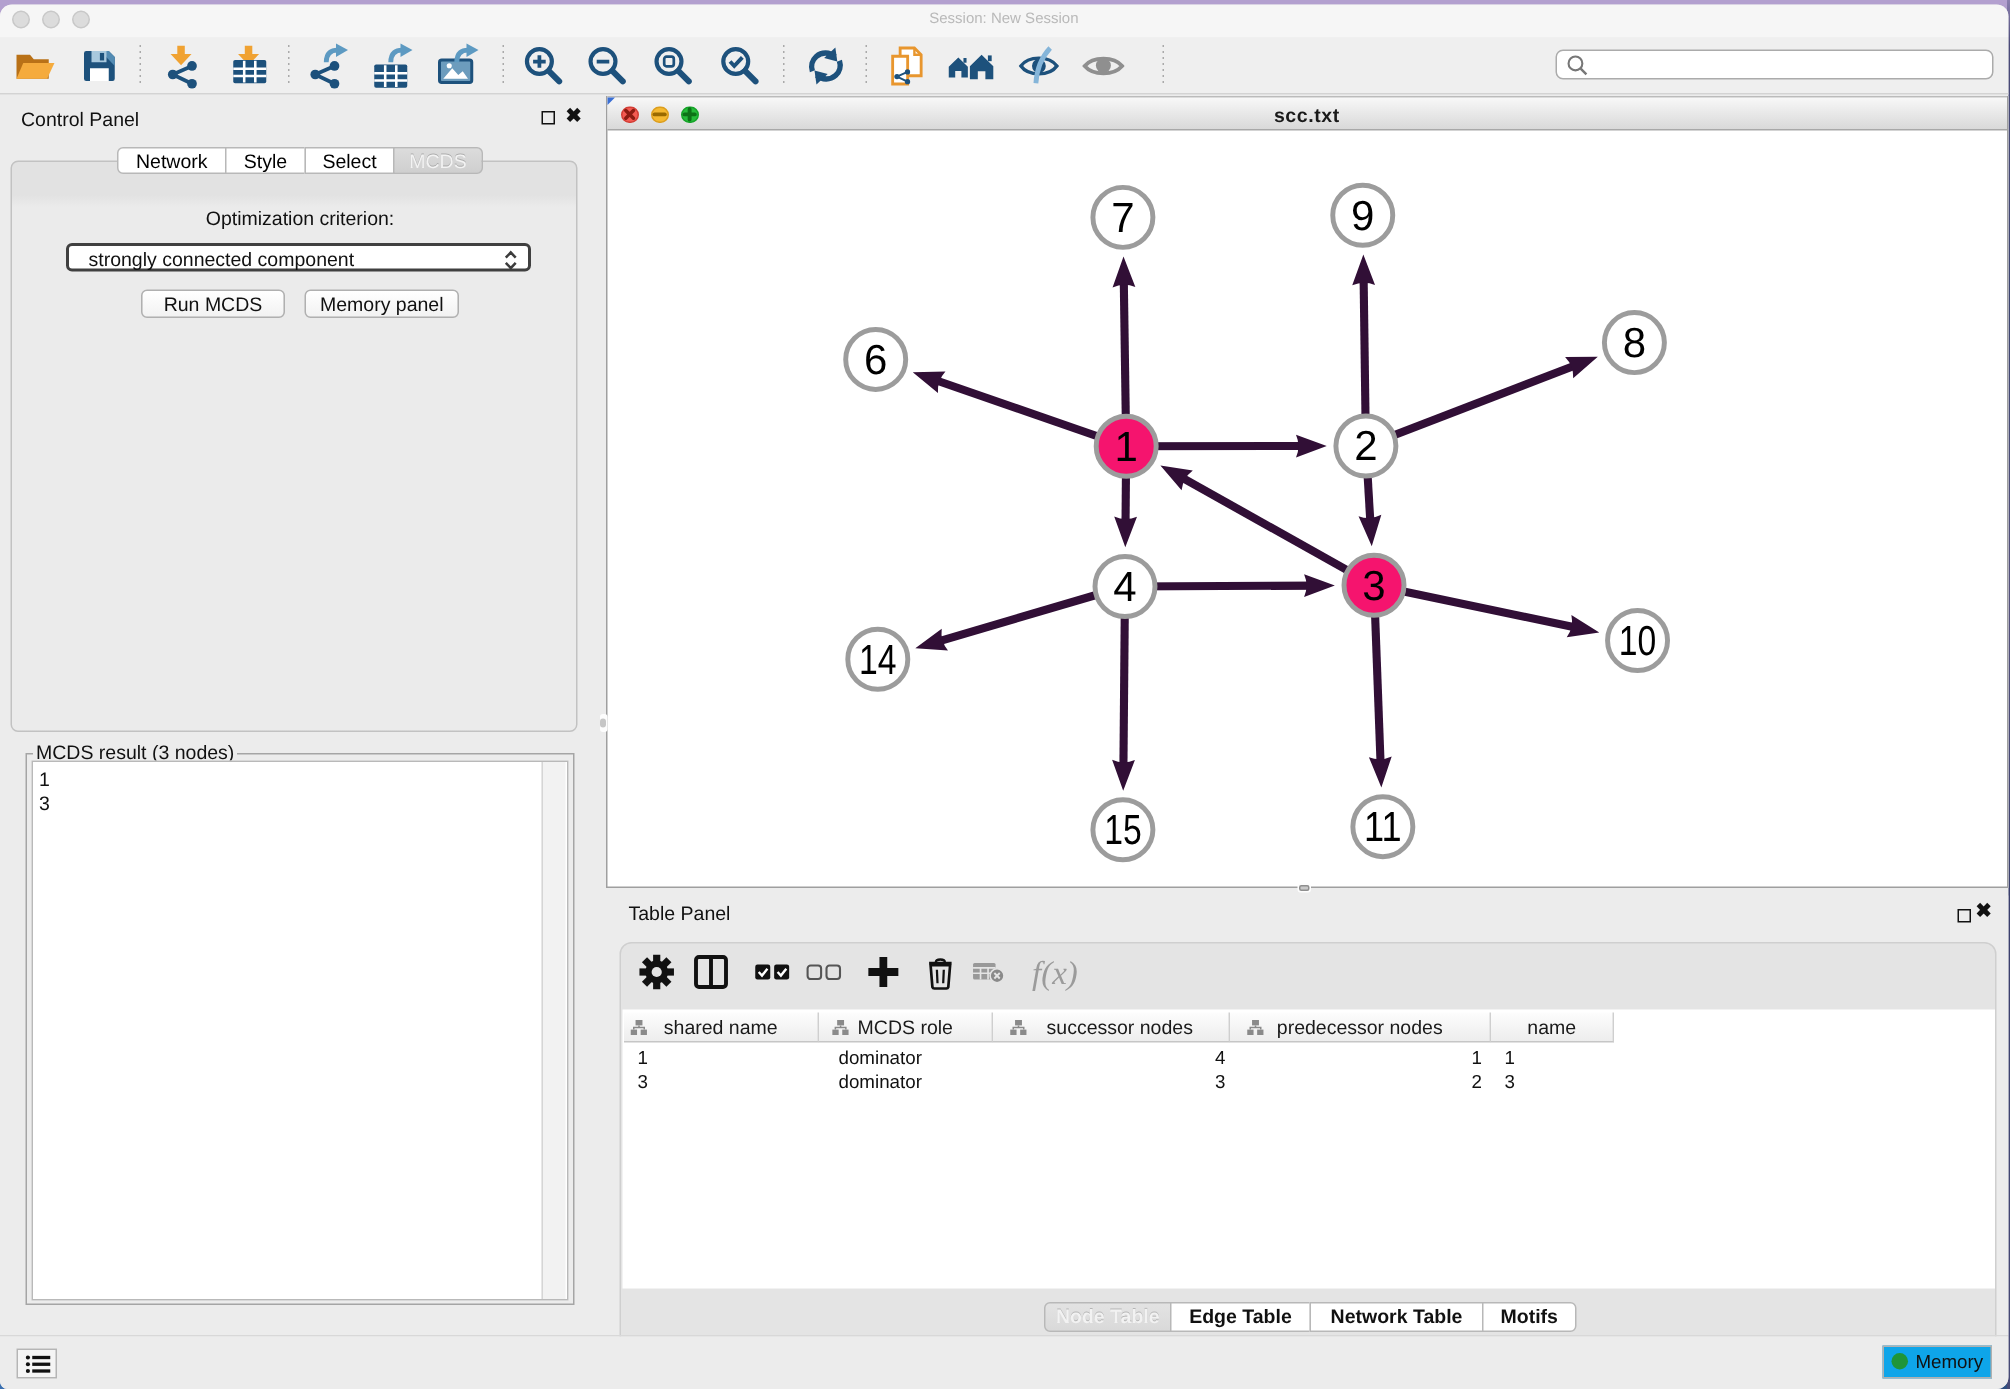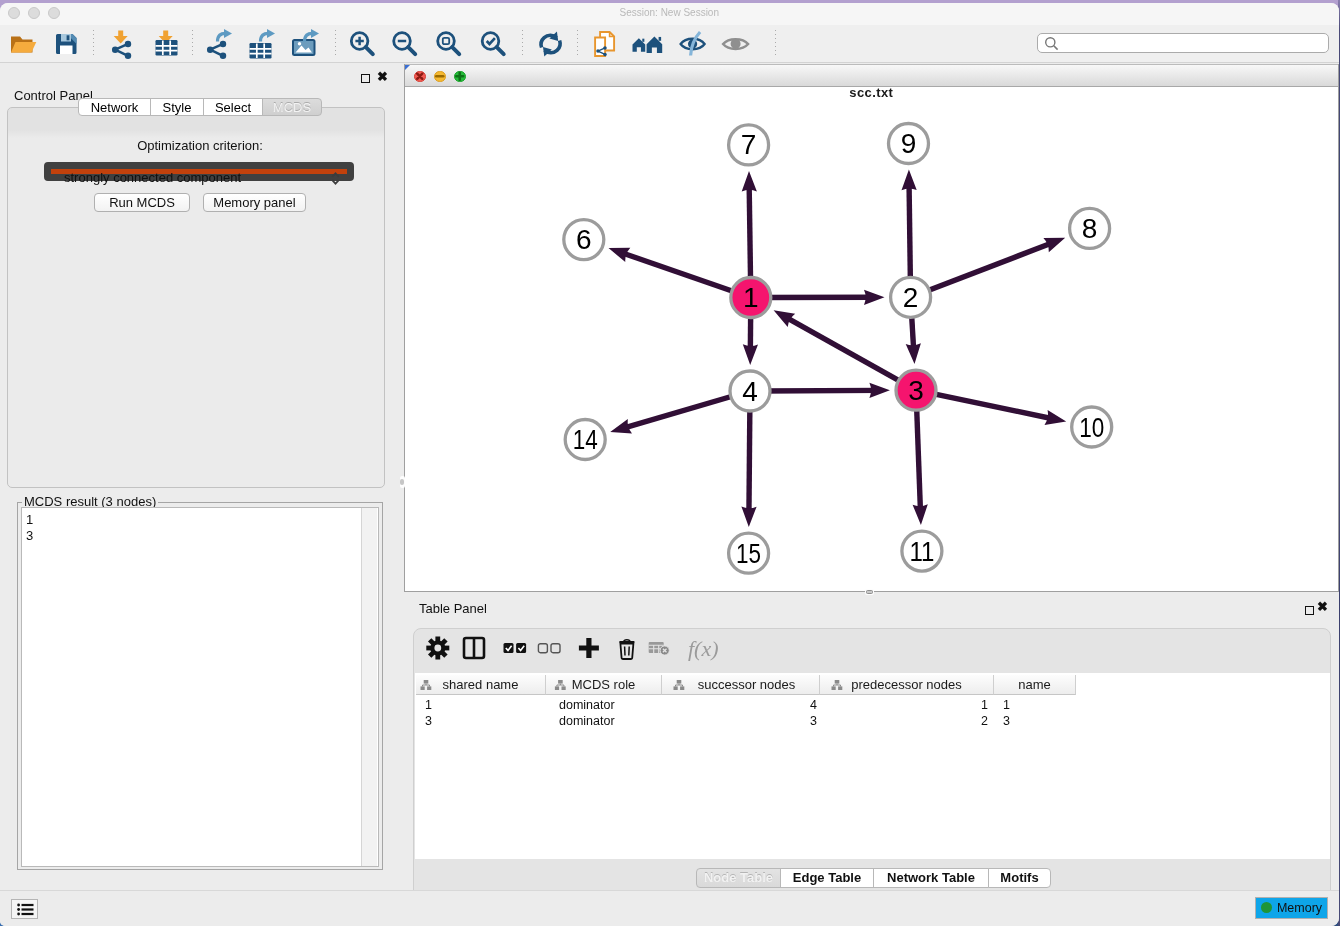--- a/index.html
+++ b/index.html
@@ -15,47 +15,47 @@
   background:#dcdcdc; border:1px solid #c8c8c8; }
 #title { width:100%; text-align:center; top:4px; font-size:10px; color:#b9b9b9; }
 #toolbar { left:0; top:22px; width:100%; height:38px; background:#efefef;
   border-bottom:1px solid #d3d3d3; }
 .tsep { position:absolute; top:5px; width:1px; height:28px;
   background-image:linear-gradient(#aaa 33%, rgba(255,255,255,0) 0%);
   background-size:1px 4px; }
 #search { left:1037px; top:8px; width:292px; height:20px; background:#fff;
   border:1px solid #ababab; border-radius:5px; }
 #cpanel { left:0; top:61px; width:392px; height:829px; background:#ececec; }
-#cp-title { left:14px; top:24px; font-size:13px; color:#111; }
+#cp-title { left:14px; top:8px; font-size:13px; color:#111; }
 .hdr-float { position:absolute; width:9px; height:9px; border:1.6px solid #111; }
 .hdr-x { position:absolute; font-size:13px; font-weight:bold; color:#111; }
 #cp-tabpane { left:7px; top:43px; width:378px; height:381px; background:linear-gradient(#e2e2e2 0px,#e2e2e2 22px,#ebebeb 30px,#ebebeb 100%);
   border:1px solid #c2c2c2; border-radius:5px; }
 .tab { position:absolute; top:34px; height:18px; font-size:13px; color:#000;
   background:#fff; border:1px solid #b8b8b8; text-align:center; line-height:17px; }
 #tab-mcds { background:linear-gradient(#dcdcdc,#cfcfcf); color:#f3f3f3;
   text-shadow:0 -1px 0 #aaa; border-radius:0 4px 4px 0; }
 #opt-label { left:11px; top:74px; width:378px; text-align:center; font-size:13px; color:#111; }
-#combo { left:44px; top:98px; width:310px; height:19px; background:#c2410c;
-  border:7px solid #404040; border-radius:4px; font-size:13px; line-height:17px;
+#combo { left:44px; top:98px; width:310px; height:19px; background:#ffffff;
+  border:2px solid #404040; border-radius:4px; font-size:13px; line-height:17px;
   padding-left:13px; color:#111; }
 .btn { position:absolute; top:129px; height:19px; background:linear-gradient(#ffffff,#f2f2f2);
   border:1px solid #b0b0b0; border-radius:4px; font-size:13px; text-align:center;
   line-height:17px; color:#111; }
 #fieldset { left:17px; top:438px; width:366px; height:368px; border:1px solid #a5a5a5; }
 #fs-legend { left:22px; top:430px; font-size:13px; color:#111; background:#ececec; padding:0 2px; }
 #fs-white { left:21px; top:443px; width:358px; height:360px; background:#fff;
   border:1px solid #b9b9b9; font-size:13px; color:#111; line-height:16px; padding:4px 0 0 4px; }
 #fs-sb { left:361px; top:444px; width:16px; height:358px; background:#f2f2f2; border-left:1px solid #d5d5d5; }
 #netframe { left:404px; top:61px; width:934.5px; height:528px;
   border:1px solid #9f9f9f; border-top:none; background:#fff; }
 #net-titlebar { left:0; top:0; width:100%; height:22.5px;
   background:linear-gradient(#f8f8f8,#d9d9d9); border-top:1px solid #bbb;
   border-bottom:1px solid #a8a8a8; }
-#net-title { width:100%; text-align:center; top:20px; font-size:13px; font-weight:bold; color:#1a1a1a; letter-spacing:0.4px; }
+#net-title { width:100%; text-align:center; top:4px; font-size:13px; font-weight:bold; color:#1a1a1a; letter-spacing:0.4px; }
 .mtl { position:absolute; top:5.5px; width:11.5px; height:11.5px; border-radius:50%; }
 svg.graph { position:absolute; left:0; top:23px; }
 .nl { font-size:28px; fill:#000; text-anchor:middle; font-family:"Liberation Sans",sans-serif; }
 #tpanel { left:404px; top:594px; width:934.5px; height:293px; background:#ececec; }
 #tp-title { left:15px; top:4px; font-size:13px; color:#111; }
 #tp-box { left:9px; top:31px; width:918px; height:273px; background:#e4e4e4;
   border:1px solid #cfcfcf; border-radius:8px 8px 2px 2px; overflow:hidden; }
 #tp-toolbar { left:0; top:0; width:100%; height:44px; }
 #tp-table { left:1px; top:44px; width:919px; height:186px; background:#fff; }
 .th { position:absolute; top:2px; height:20px; background:linear-gradient(#fdfdfd,#ededed);

